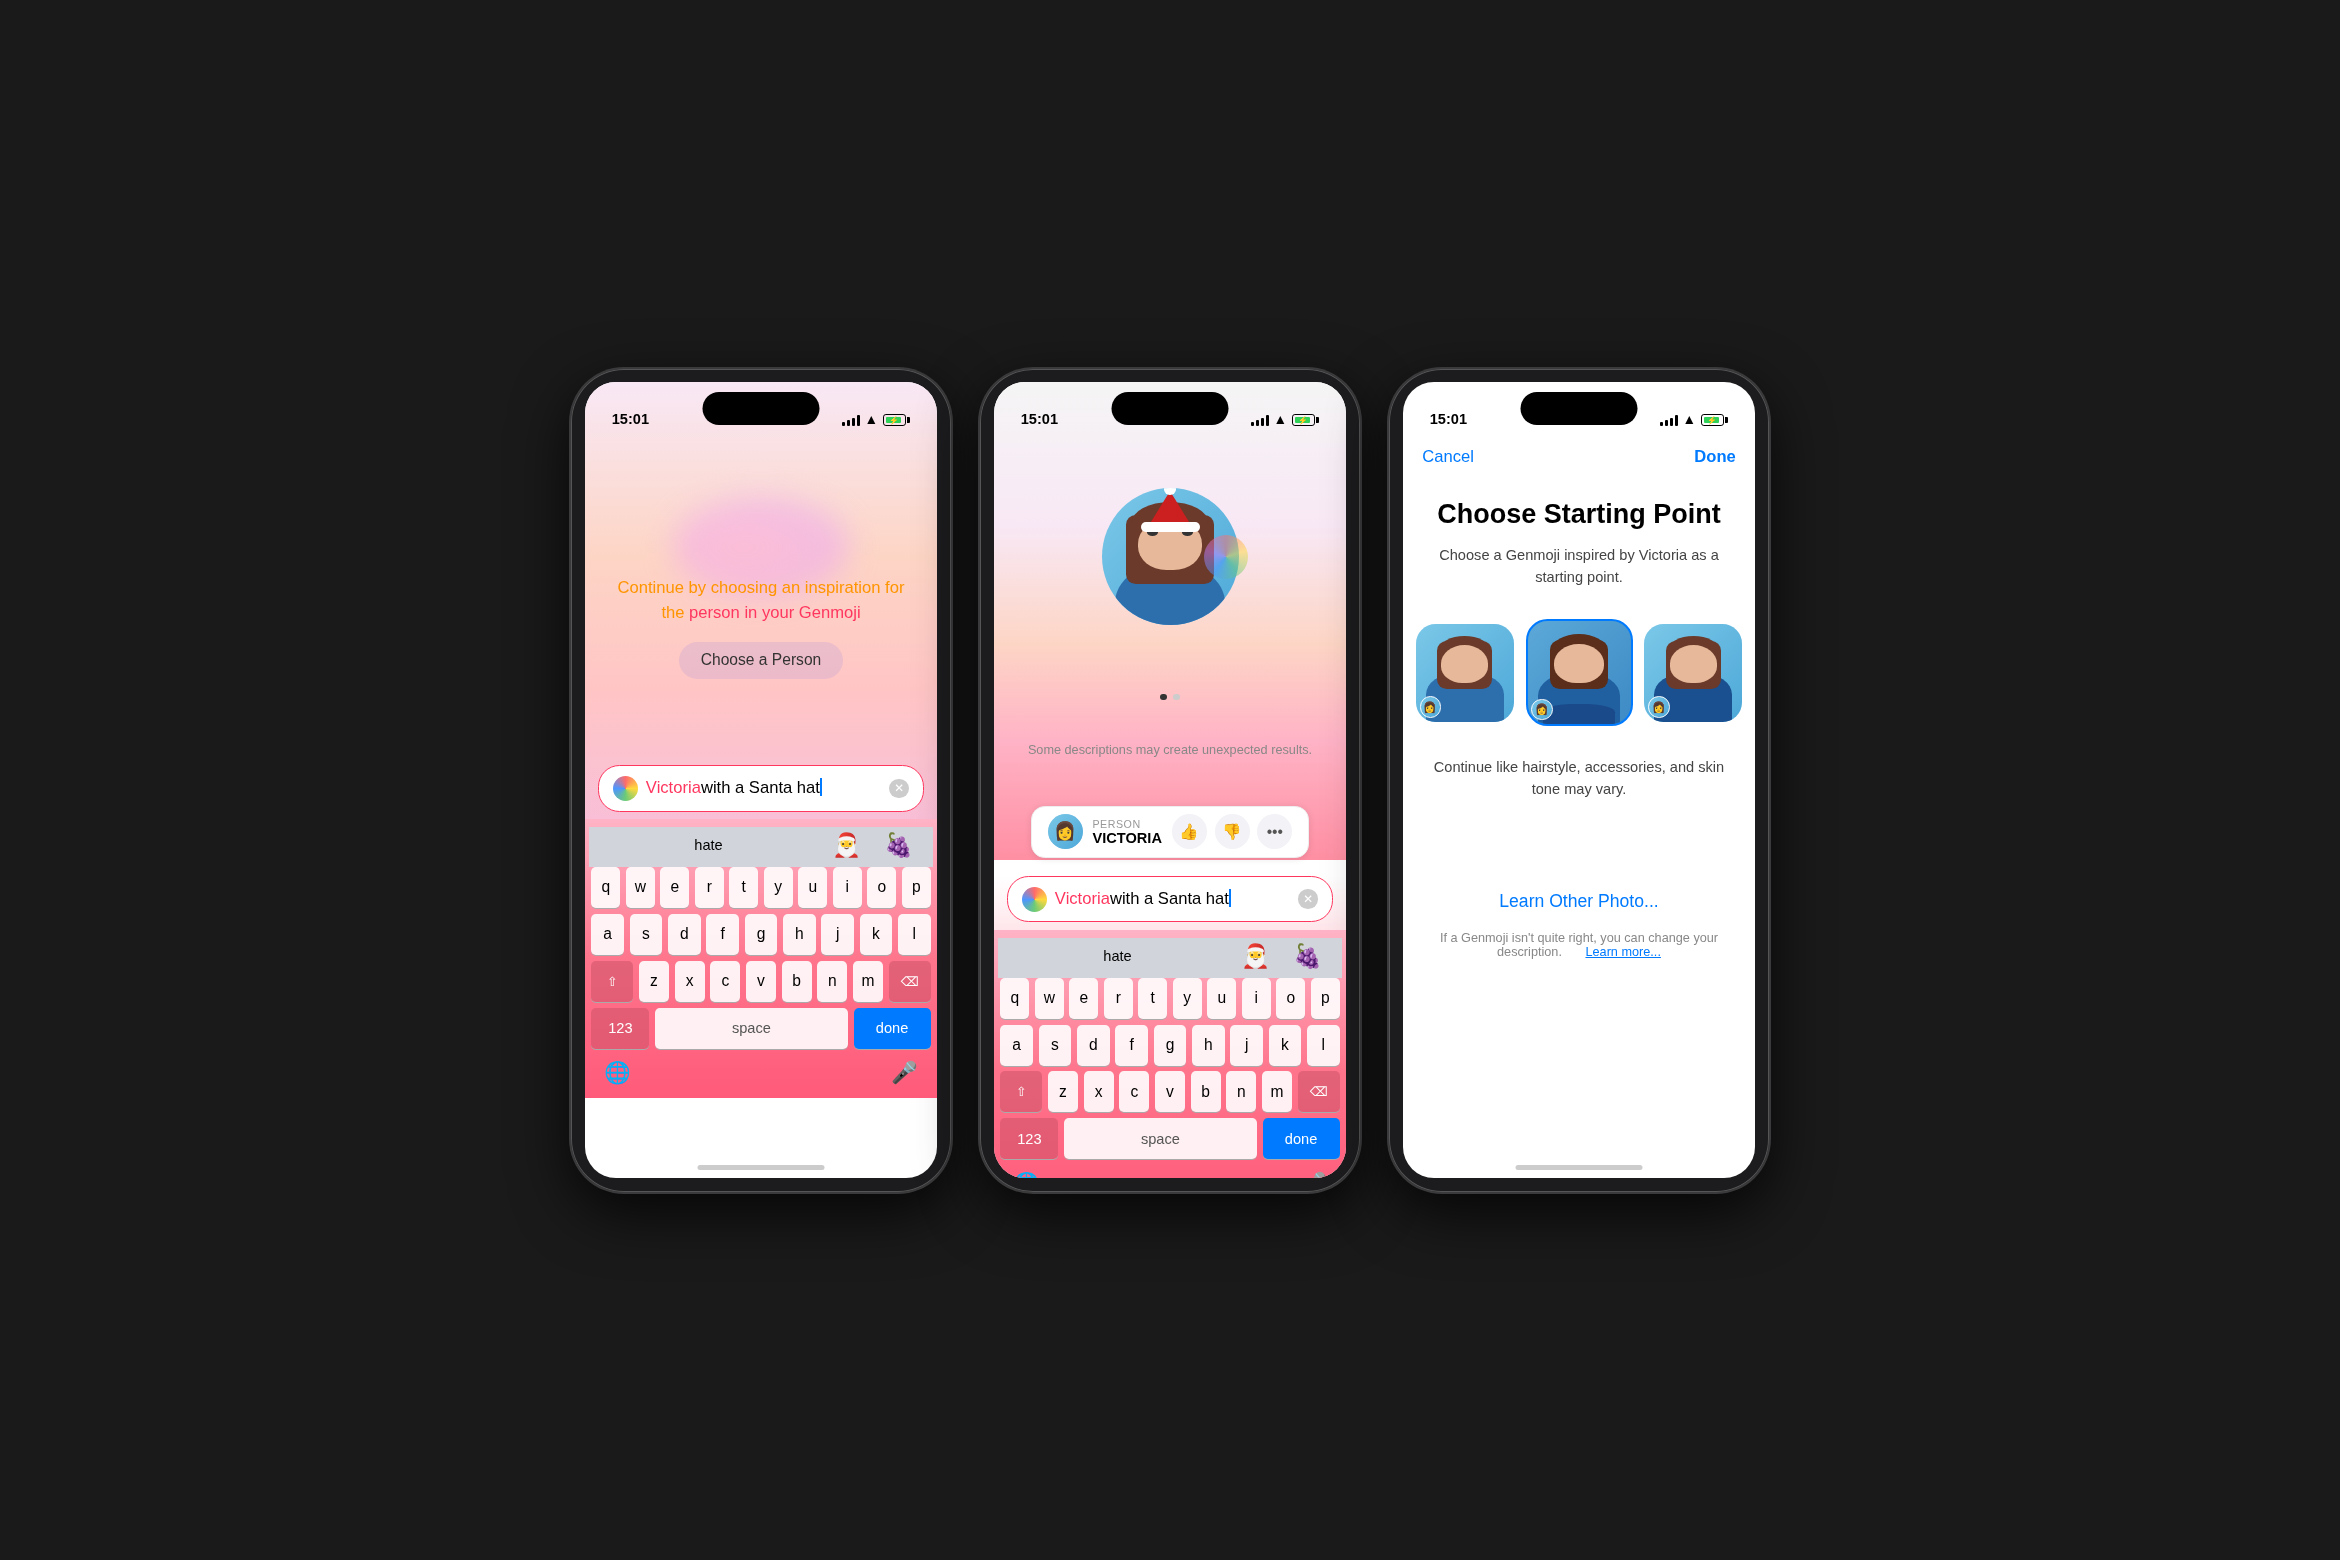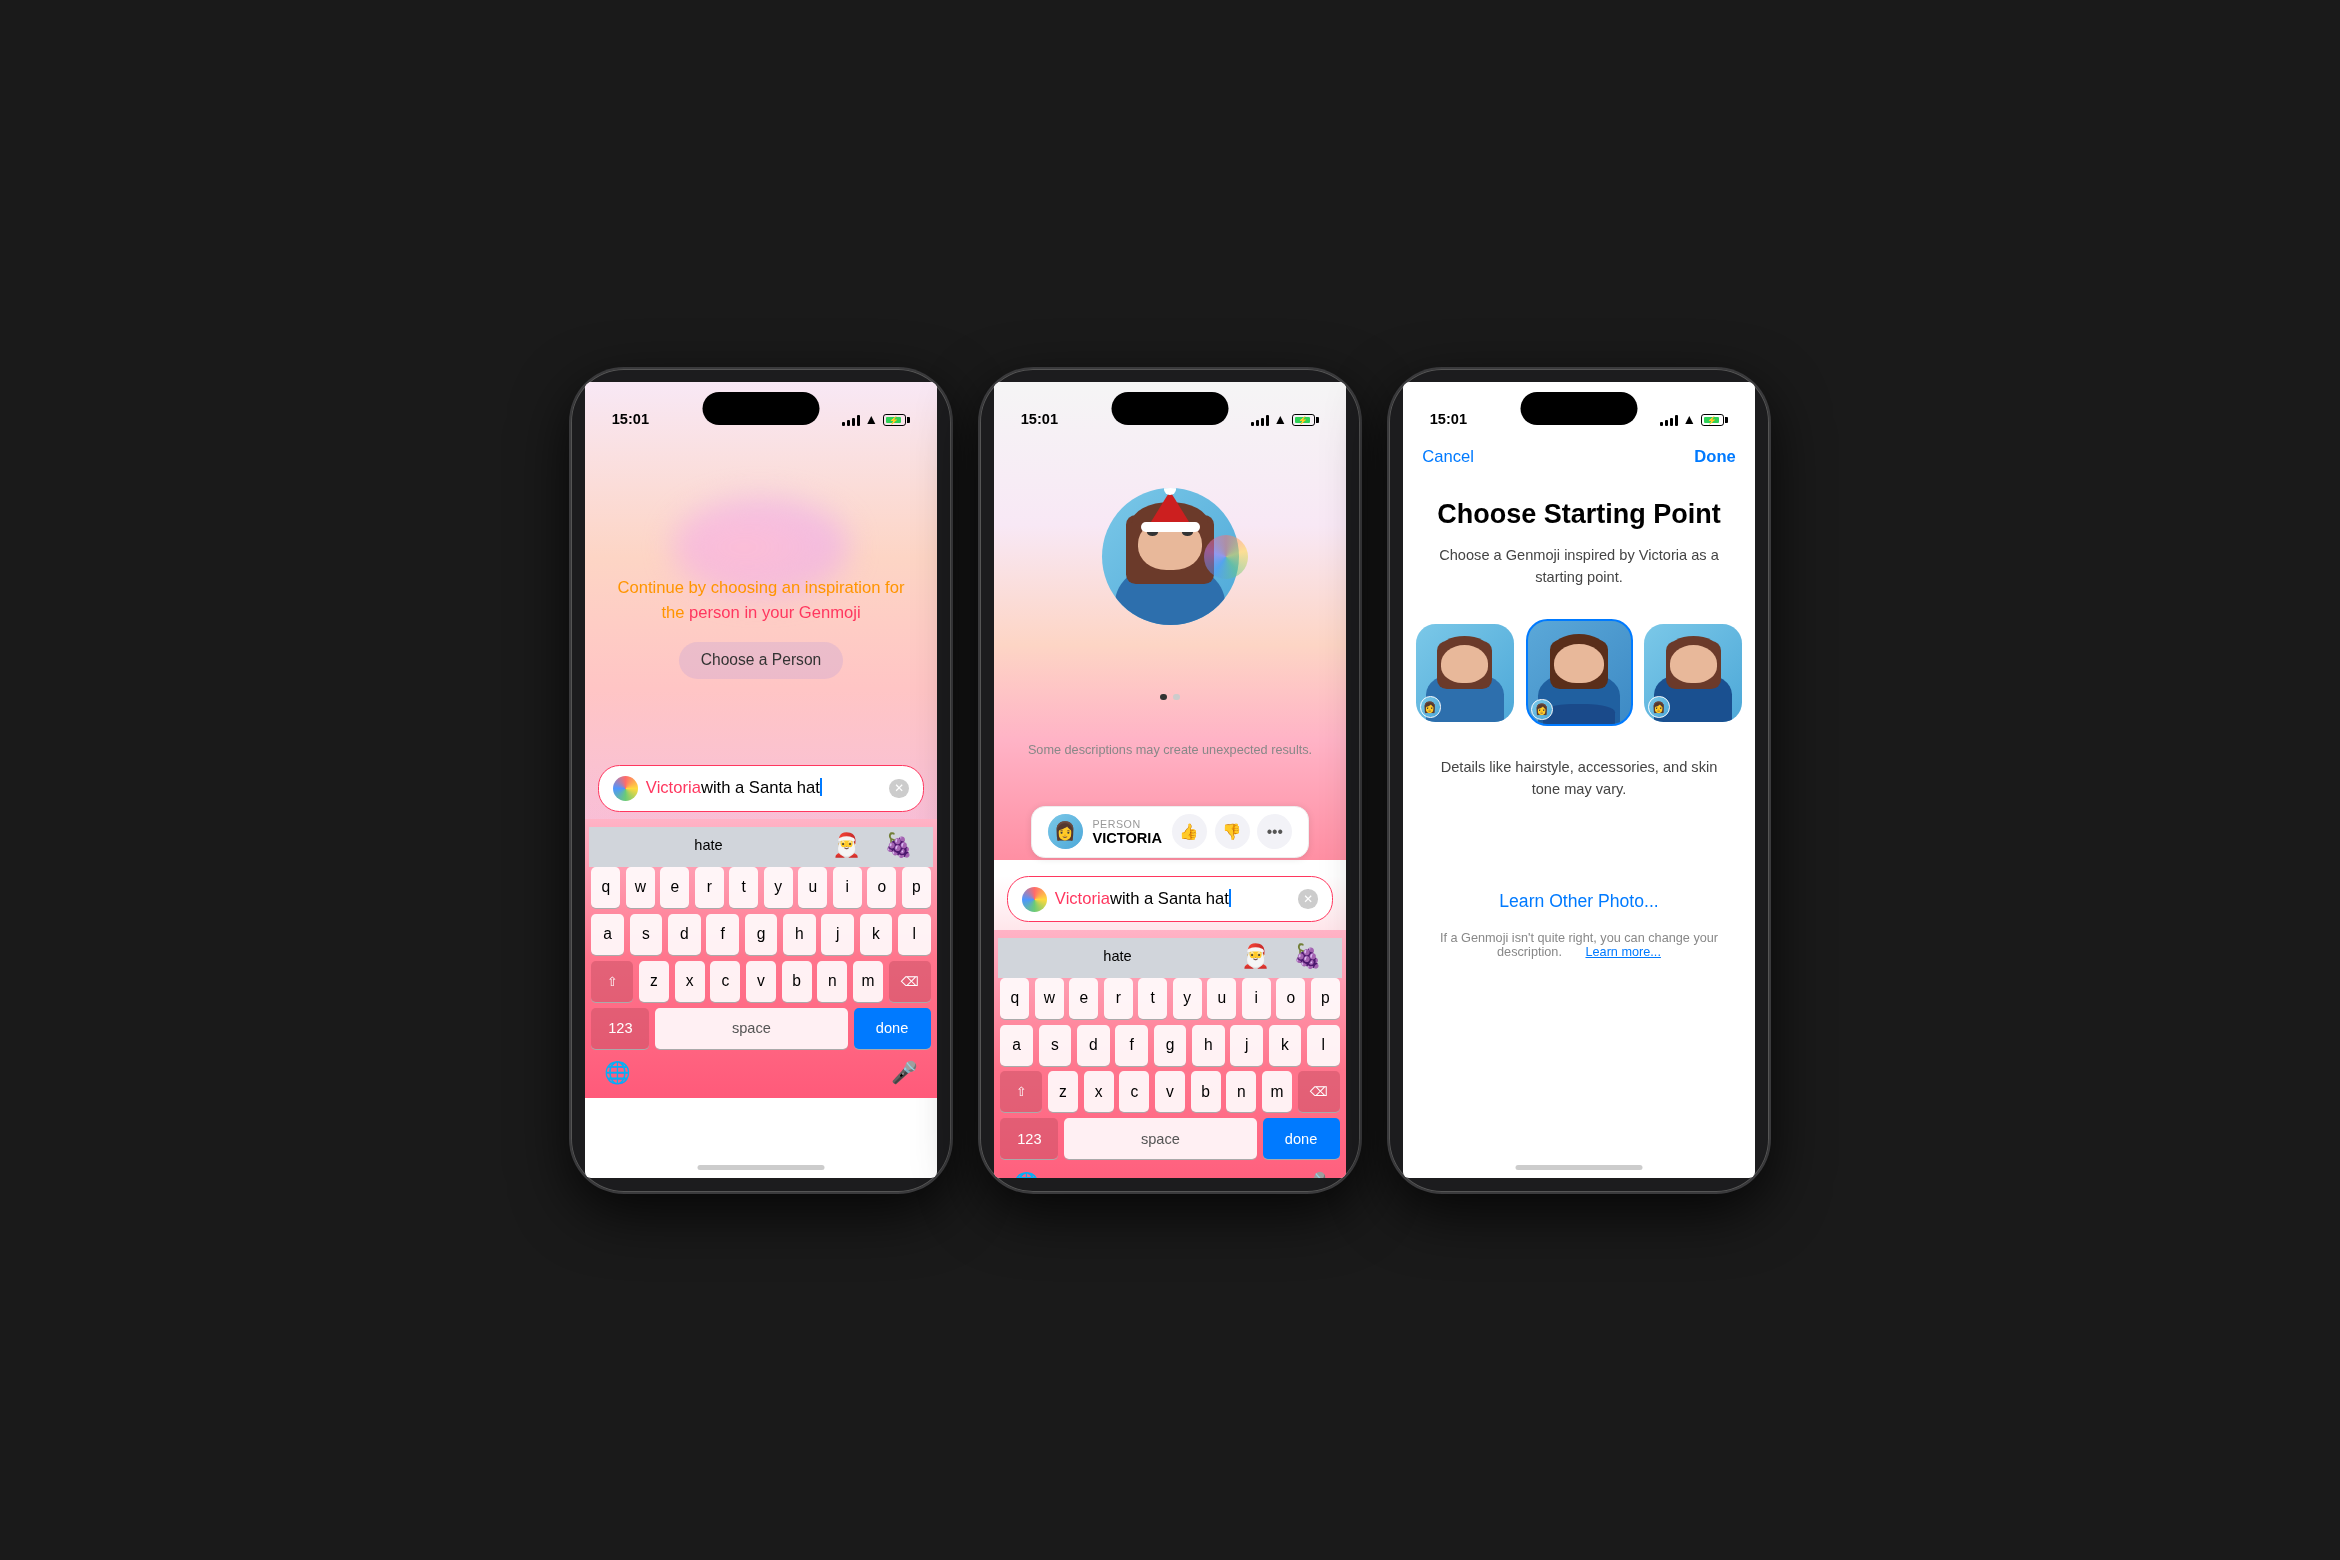--- a/index.html
+++ b/index.html
@@ -23,21 +23,21 @@
       background: #1c1c1e;
       border-radius: 53px;
       padding: 13.7px;
       box-shadow: 0 0 0 2px #3a3a3c, 0 19.5px 59px rgba(0,0,0,0.8), inset 0 0 0 1px #555;
       position: relative;
       overflow: hidden;
     }
     .phone-inner {
       width: 100%;
       height: 100%;
-      border-radius: 6px;
+      border-radius: 31px;
       overflow: hidden;
       position: relative;
       background: white;
     }
     .dynamic-island {
       position: absolute;
       top: 9.8px;
       left: 50%;
       transform: translateX(-50%);
       width: 117px;
@@ -785,21 +785,21 @@
             <div style="width:100%; height:100%; position:relative;">
               <div style="position:absolute; bottom:-4.9px; left:10%; width:80%; height:55%; background:#1a5090; border-radius:40% 40% 0 0;"></div>
               <div style="position:absolute; top:18%; left:22%; width:56%; height:48%; background:#6b3a2a; border-radius:9.8px;"></div>
               <div style="position:absolute; top:12%; left:24%; width:52%; height:30%; background:#6b3a2a; border-radius:50% 50% 20% 20%;"></div>
               <div style="position:absolute; top:22%; left:26%; width:48%; height:38%; background:#e8b89a; border-radius:50% 50% 45% 45%;"></div>
             </div>
             <div class="avatar-badge" style="position:absolute; bottom:3.9px; left:3.9px; width:21.5px; height:21.5px; border-radius:50%; background:linear-gradient(135deg,#7bc8e8,#4da8d8); font-size:10.7px; display:flex; align-items:center; justify-content:center; border:1.5px solid white;">👩</div>
           </div>
         </div>
 
-        <p class="sp-details">Details like hairstyle, accessories, and skin tone may vary.</p>
+        <p class="sp-details">Continue like hairstyle, accessories, and skin tone may vary.</p>
 
         <div style="flex:1; min-height:39px;"></div>
 
         <p class="choose-photo-btn">Learn Other Photo...</p>
 
         <p class="sp-footer">
           <span>If a Genmoji isn't quite right, you can change your description.</span>
           <a href="#">Learn more...</a>
         </p>
       </div>

